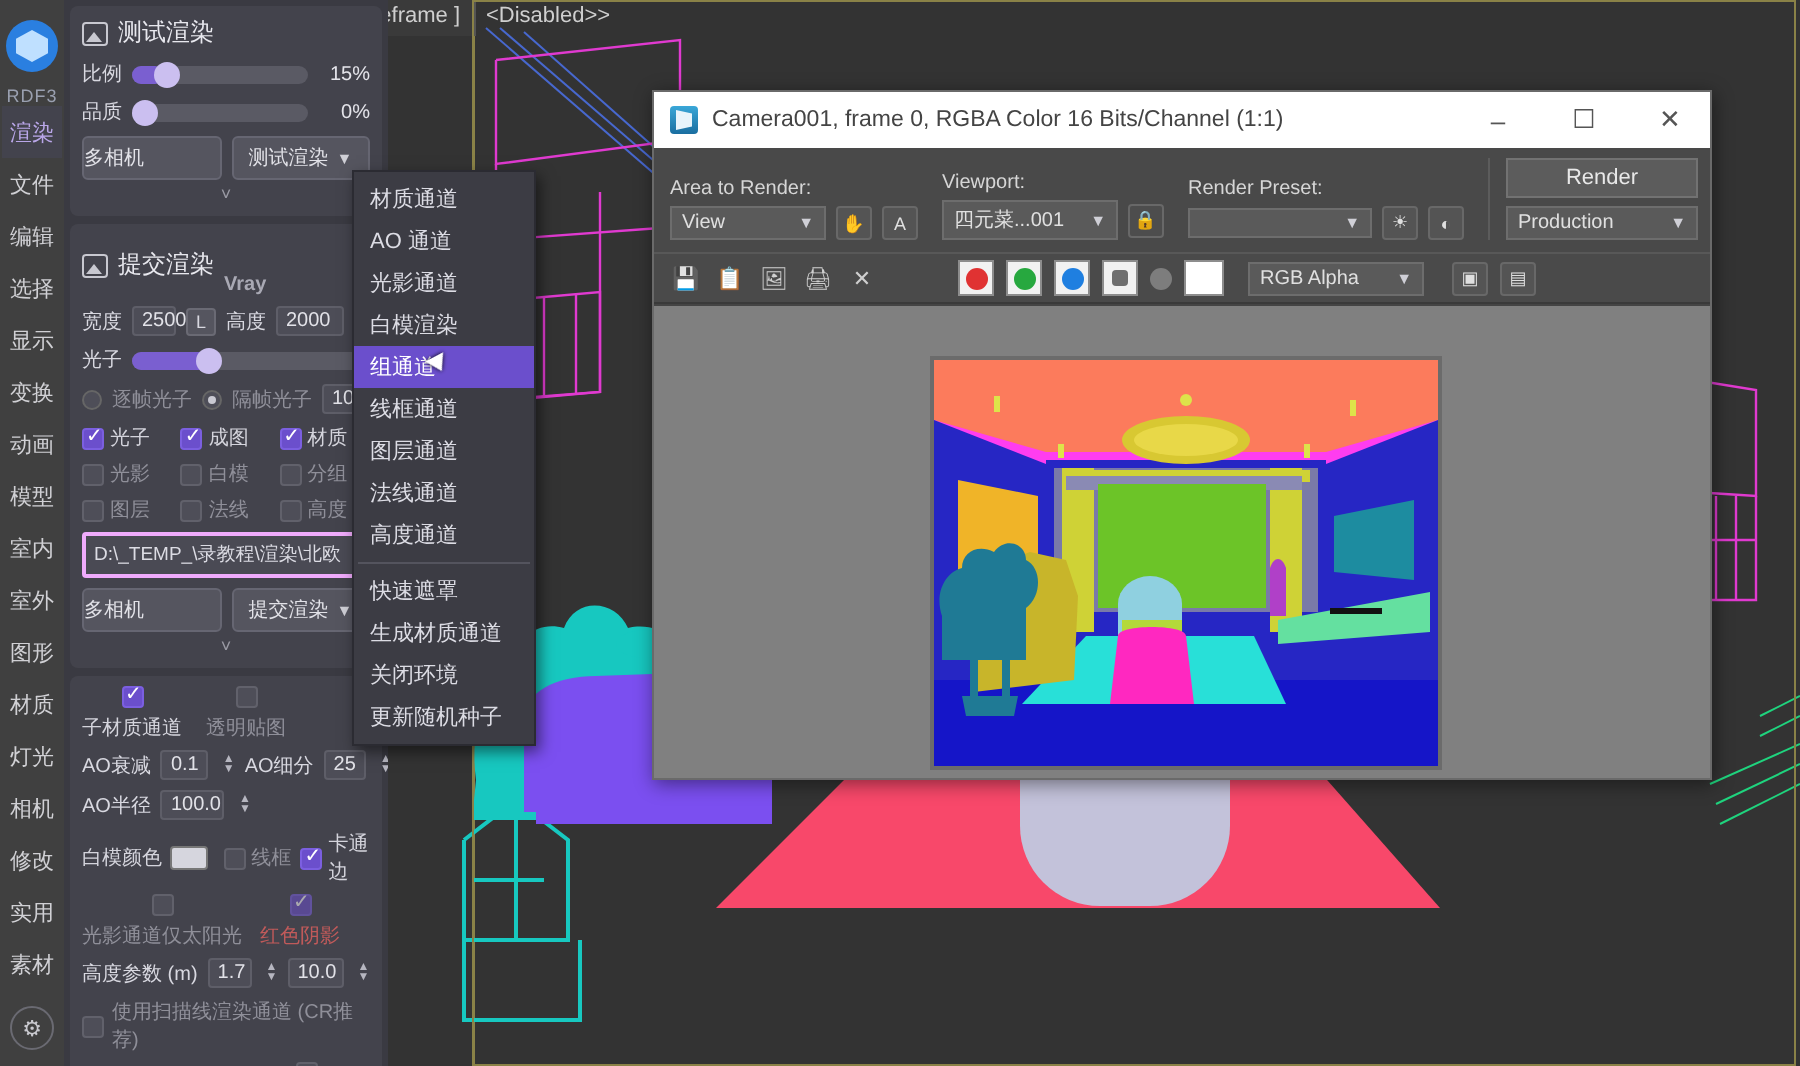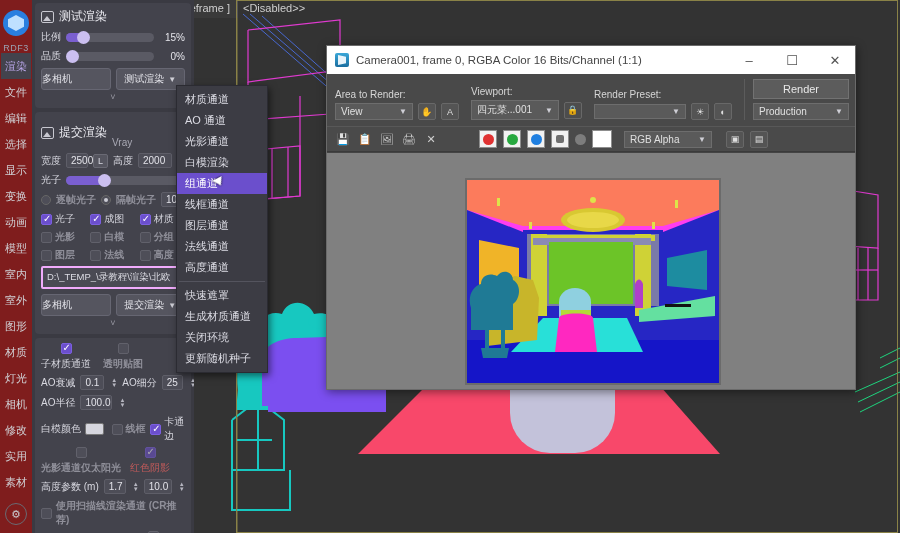--- a/index.html
+++ b/index.html
@@ -16,21 +16,21 @@
                border: 1px solid #8a8247; pointer-events: none; }
   .vp-label { position: absolute; left: 186px; top: 2px; font-size: 11px; color: #cfcfcf; }
   .vp-label2 { position: absolute; left: 243px; top: 2px; font-size: 11px; color: #cfcfcf; }
   .vp-tabbar { position: absolute; left: 180px; top: 0; width: 58px; height: 18px;
                background: #3a3a3a; border-right: 1px solid #555; }
 
   .wire { position: absolute; pointer-events: none; }
 
   
   .dock { position: absolute; left: 0; top: 0; width: 32px; height: 533px;
-          background: #7f1d1d; display: flex; flex-direction: column; align-items: center; }
+          background: #404040; display: flex; flex-direction: column; align-items: center; }
   .logo { width: 30px; height: 34px; display:flex; align-items:center; justify-content:center;
           margin-top: 6px;}
   .logo-cube { width: 26px; height: 26px; border-radius: 50%;
                background: #2a7fe0; position: relative; }
   .logo-cube::after { content:""; position:absolute; left:5px; top:5px; width:16px; height:16px;
                background: #bfe0ff; clip-path: polygon(50% 0%, 100% 27%, 100% 73%, 50% 100%, 0% 73%, 0% 27%); }
   .brand { font-size: 9px; color: #9aa0b0; letter-spacing: .5px; margin-top: 3px; }
   .dock-item { width: 30px; height: 26px; display: flex; align-items: center; justify-content: center;
                font-size: 11px; color: #d0d0d4; }
   .dock-item.active { background: #43434d; color: #b9a6e8; }
@@ -41,21 +41,21 @@
   
   .panel { position: absolute; left: 32px; top: 0; width: 162px; height: 533px;
            background: #3a3a42; padding: 3px; overflow: hidden; }
   .card { background: #43434c; border-radius: 4px; margin-bottom: 4px; padding: 5px 6px; }
   .card-title { display: flex; align-items: center; gap: 5px; font-size: 12px; color: #e8e8ee;
                 margin-bottom: 5px; }
   .ic { width: 13px; height: 12px; border: 1px solid #c8c8d0; border-radius: 2px; position: relative;
         flex: none; }
   .ic::after { content:""; position:absolute; left:1px; bottom:1px; width:0; height:0;
         border-left: 4px solid transparent; border-right: 4px solid transparent; border-bottom: 5px solid #c8c8d0; }
-  .title-sub { font-size: 10px; color: #a9a9b4; font-weight: normal; margin-top: 20px; }
+  .title-sub { font-size: 10px; color: #a9a9b4; font-weight: bold; margin-top: 20px; }
 
   .row { display: flex; align-items: center; gap: 5px; margin-bottom: 5px; font-size: 10px; color: #d8d8e0; }
   .lbl { white-space: nowrap; }
   .slider { position: relative; height: 9px; border-radius: 5px; background: #5a5a64; flex: 1; }
   .slider .fill { position: absolute; left: 0; top: 0; bottom: 0; border-radius: 5px; background: #7a5fd0; }
   .slider .knob { position: absolute; top: -2px; width: 13px; height: 13px; border-radius: 50%;
                   background: #cbbff0; }
   .val { width: 26px; text-align: right; color: #e4e4ea; }
 
   .btn { background: #55555f; border: 1px solid #666672; border-radius: 3px; color: #e2e2e8;
@@ -75,21 +75,21 @@
   .cb.on::after { content:"\2713"; position: absolute; left: 1px; top: -2px; font-size: 10px; color: #fff; }
   .cb.dim { opacity: .55; }
   .cbrow { display: flex; align-items: center; gap: 4px; margin-bottom: 4px; font-size: 10px; color: #d4d4dc; }
   .cbcell { display: flex; align-items: center; gap: 3px; width: 46px; }
   .cbcell.wide { width: auto; flex-direction: column; }
 
   .radio { width: 10px; height: 10px; border-radius: 50%; background: #4e4e58; border: 1px solid #666;
            flex:none; position: relative; }
   .radio.on::after { content:""; position:absolute; left:2px; top:2px; width:4px; height:4px;
            border-radius:50%; background:#c9c9d2; }
-  .muted { color: #8f8f99; font-weight: bold; }
+  .muted { color: #8f8f99; }
 
   .pathbox { background: #4a4a54; border: 2px solid #f0abfc; border-radius: 2px; color: #dcdce4;
              font-size: 9.5px; padding: 3px 4px; white-space: nowrap; overflow: hidden; }
   .swatch { width: 24px; height: 12px; background: #d6d6de; border: 1px solid #777; border-radius: 2px; }
   .sel { background: #4d4d57; border: 1px solid #5e5e68; border-radius: 2px; color: #e2e2e8;
          font-size: 10px; padding: 2px 4px; display: flex; align-items: center; justify-content: space-between;
          gap: 6px; }
   .stepper { display:flex; flex-direction:column; font-size:6px; color:#b6b6c0; line-height:5px; margin-left:2px;}
 
   

